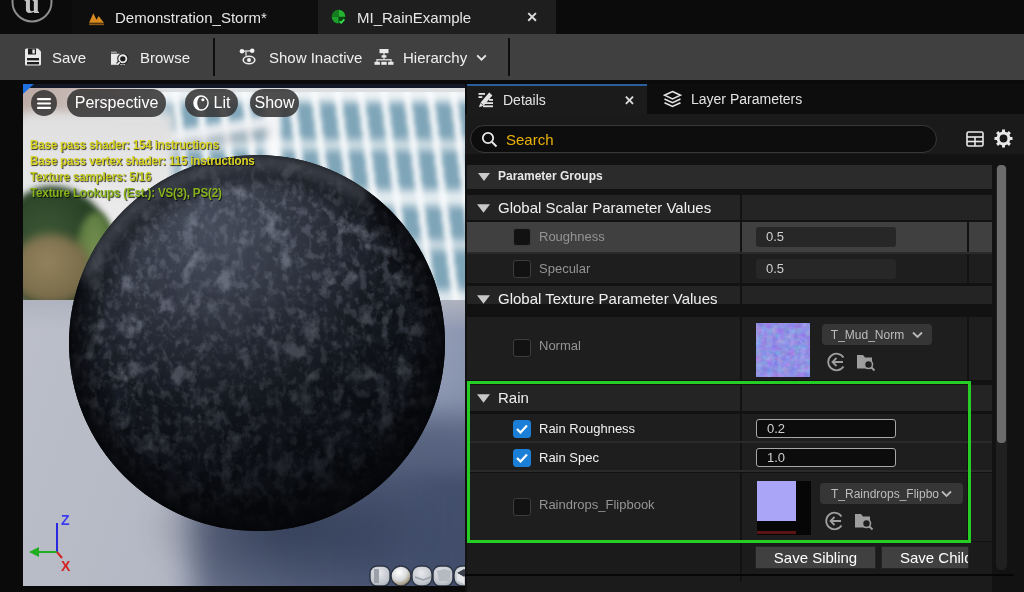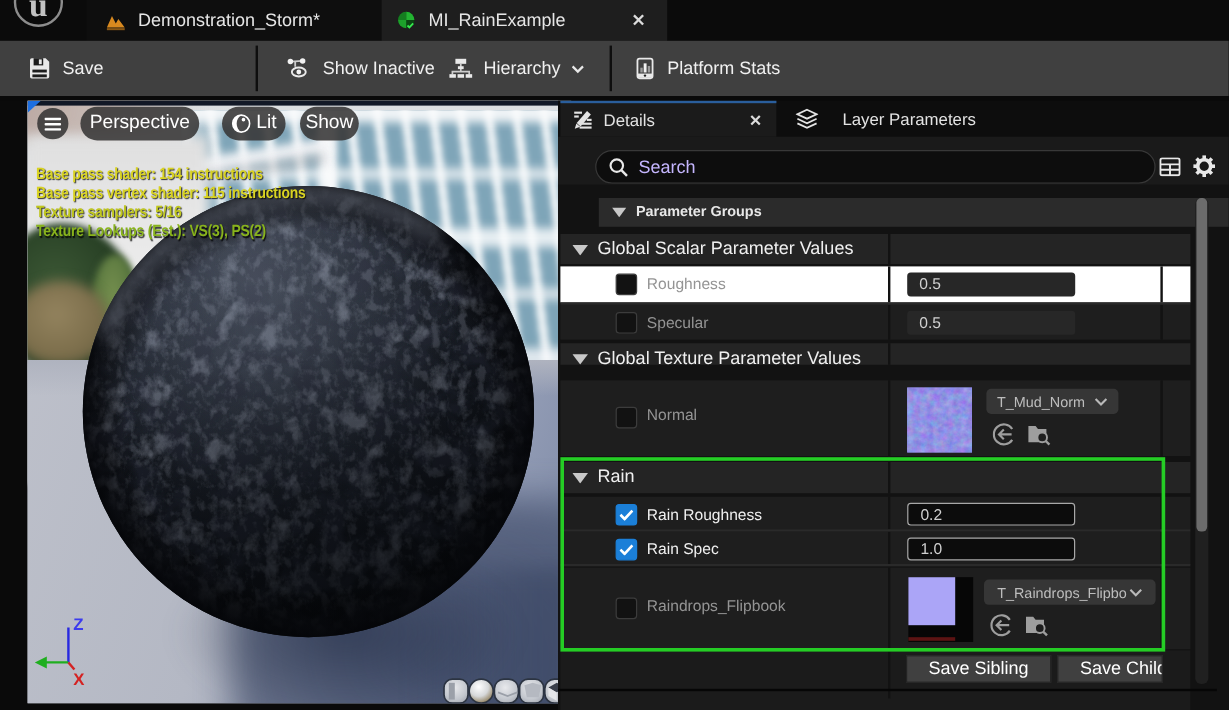--- a/index.html
+++ b/index.html
@@ -89,20 +89,31 @@
     <div class="tbtn" style="left:23px;">
       <svg width="20" height="20" viewBox="0 0 20 20">
         <path d="M2 3 a1.5 1.5 0 0 1 1.5-1.5 H15 L18 4.5 V17 a1.5 1.5 0 0 1-1.5 1.5 h-13 A1.5 1.5 0 0 1 2 17 Z" fill="#e9e9e9"></path>
         <rect x="5" y="1.5" width="8" height="6" fill="#1d1d1d"></rect>
         <rect x="9.4" y="2.5" width="2.4" height="4" fill="#e9e9e9"></rect>
         <rect x="4" y="11" width="12" height="2.4" fill="#1d1d1d"></rect>
         <rect x="4" y="15" width="12" height="2.4" fill="#1d1d1d"></rect>
       </svg>
       <span>Save</span>
     </div>
+    <div class="tbtn" style="left:109px;">
+      <svg width="22" height="21" viewBox="0 0 22 21">
+        <path d="M2 4.5 h5.2 l1.4 1.8 H2 Z" fill="#9a9a9a"></path>
+        <path d="M2 6.8 h14 v11 H2 Z" fill="#e9e9e9"></path>
+        <circle cx="13.8" cy="11.8" r="5.6" fill="#1d1d1d"></circle>
+        <circle cx="13.8" cy="11.8" r="3.6" fill="#1d1d1d" stroke="#e9e9e9" stroke-width="1.9"></circle>
+        <line x1="10.9" y1="14.9" x2="8.6" y2="17.4" stroke="#1d1d1d" stroke-width="4"></line>
+        <line x1="10.7" y1="15.1" x2="8.3" y2="17.7" stroke="#e9e9e9" stroke-width="1.9"></line>
+      </svg>
+      <span>Browse</span>
+    </div>
     <div class="tsep" style="left:213px;"></div>
     <div class="tbtn" style="left:239px;">
       <svg width="21" height="20" viewBox="0 0 21 20">
         <line x1="3" y1="4.3" x2="13" y2="3.8" stroke="#cdcdcd" stroke-width="1.5"></line>
         <path d="M7 4.2 v4.5" stroke="#cdcdcd" stroke-width="1.5" fill="none"></path>
         <circle cx="3" cy="4.3" r="2.3" fill="#f2f2f2"></circle>
         <circle cx="13.2" cy="3.8" r="2.3" fill="#f2f2f2"></circle>
         <ellipse cx="10" cy="13" rx="5.8" ry="3.7" fill="none" stroke="#e9e9e9" stroke-width="1.6"></ellipse>
         <circle cx="10" cy="13" r="2" fill="#f2f2f2"></circle>
       </svg>
@@ -118,31 +129,20 @@
         <rect x="7.3" y="14.8" width="5.4" height="3" fill="#e9e9e9"></rect>
         <rect x="14.1" y="14.8" width="5.4" height="3" fill="#e9e9e9"></rect>
       </svg>
       <span>Hierarchy</span>
       <svg width="13" height="13" viewBox="0 0 12 12" style="margin-left:8px; margin-right:0;">
         <path d="M2 4 l4 4 4-4" stroke="#e9e9e9" stroke-width="1.7" fill="none"></path>
       </svg>
     </div>
 
     <div class="tsep" style="left:508px;"></div>
-    <div class="tbtn" style="left:528px;">
-      <svg width="19" height="20" viewBox="0 0 19 20">
-        <rect x="3.2" y="1.8" width="12.6" height="16.4" rx="1.8" fill="none" stroke="#e9e9e9" stroke-width="1.5"></rect>
-        <rect x="3.2" y="14.3" width="12.6" height="3.4" fill="#e9e9e9"></rect>
-        <circle cx="9.5" cy="16" r="1" fill="#1d1d1d"></circle>
-        <rect x="5.6" y="9.4" width="2" height="4" fill="#9a9a9a"></rect>
-        <rect x="8.4" y="5.8" width="2.4" height="7.6" fill="#f2f2f2"></rect>
-        <rect x="11.8" y="8" width="2" height="5.4" fill="#9a9a9a"></rect>
-      </svg>
-      <span>Platform Stats</span>
-    </div>
   </div>
   <div id="belowbar"></div>
 
   <div id="viewport">
     <div id="vp-bg">
 
       <div class="abs" style="left:-20px; top:-20px; width:500px; height:340px;
         background:linear-gradient(180deg,#dadcde 0%,#e8eaec 45%,#e2e5e9 100%); filter:blur(2px);"></div>
 
       <div class="abs" style="left:-30px; top:-14px; width:250px; height:46px;
@@ -336,32 +336,32 @@
         <rect x="1.5" y="5.2" width="3.8" height="1.8" fill="#e3e3e3"></rect>
         <rect x="12" y="8" width="4" height="1.8" fill="#e3e3e3"></rect>
         <rect x="8" y="11.2" width="8" height="1.8" fill="#e3e3e3"></rect>
         <rect x="6" y="14.4" width="10" height="1.8" fill="#e3e3e3"></rect>
         <path d="M3.6 11.6 L12.2 1.6 L15.4 4.4 L6.8 14.4 Z" fill="#e3e3e3"></path>
         <path d="M2 16.2 L3.3 11.9 L6.5 14.7 Z" fill="#e3e3e3"></path>
       </svg>
       <span>Details</span>
       <span class="closex" style="margin-left:auto; margin-right:12px; font-size:13px;">✕</span>
     </div>
-    <div class="ptab" style="left:190px; width:200px; padding-left:8px;gap:11px;">
+    <div class="ptab" style="left:190px; width:200px; padding-left:8px;">
       <svg width="19" height="19" viewBox="0 0 19 19" style="margin-right:9px;">
         <path d="M9.5 1.5 L17.5 5.2 L9.5 8.9 L1.5 5.2 Z" fill="none" stroke="#e3e3e3" stroke-width="1.5"></path>
         <path d="M1.5 9 L9.5 12.7 L17.5 9" fill="none" stroke="#e3e3e3" stroke-width="1.5"></path>
         <path d="M1.5 12.8 L9.5 16.5 L17.5 12.8" fill="none" stroke="#e3e3e3" stroke-width="1.5"></path>
       </svg>
       <span>Layer Parameters</span>
     </div>
 
     <div style="position:absolute; left:0; top:30px; width:559px; height:40px; background:#1a1a1a;"></div>
-    <div style="position:absolute; left:31px; top:41px; width:467px; height:28px; background:#0d0d0d;
-         border:1px solid #383838; border-radius:14px; display:flex; align-items:center; color:#c4b5fd; font-size:15px;text-align:center;">
+    <div style="position:absolute; left:5px; top:41px; width:467px; height:28px; background:#0d0d0d;
+         border:1px solid #383838; border-radius:14px; display:flex; align-items:center; color:#eab308; font-size:15px;text-align:center;">
       <svg width="17" height="17" viewBox="0 0 17 17" style="margin:0 8px 0 10px;">
         <circle cx="7" cy="7" r="5.2" fill="none" stroke="#e8e8e8" stroke-width="1.8"></circle>
         <line x1="11" y1="11" x2="15.5" y2="15.5" stroke="#e8e8e8" stroke-width="2"></line>
       </svg>
       Search
     </div>
     <svg class="abs" style="left:501px; top:47px;" width="18" height="16" viewBox="0 0 18 16">
       <rect x="1" y="1" width="16" height="14" rx="1.5" fill="none" stroke="#e8e8e8" stroke-width="1.6"></rect>
       <line x1="1" y1="6" x2="17" y2="6" stroke="#e8e8e8" stroke-width="1.6"></line>
       <line x1="1" y1="10.5" x2="17" y2="10.5" stroke="#e8e8e8" stroke-width="1.6"></line>
@@ -377,36 +377,36 @@
         <rect x="8" y="0.5" width="3" height="4" transform="rotate(45 9.5 9.5)"></rect>
         <rect x="8" y="14.5" width="3" height="4" transform="rotate(45 9.5 9.5)"></rect>
         <rect x="0.5" y="8" width="4" height="3" transform="rotate(45 9.5 9.5)"></rect>
         <rect x="14.5" y="8" width="4" height="3" transform="rotate(45 9.5 9.5)"></rect>
       </g>
       <circle cx="9.5" cy="9.5" r="2" fill="#1a1a1a"></circle>
     </svg>
 
     <div id="content" class="abs" style="left:0; top:70px; width:559px; height:438px; background:#121212;">
 
-      <div class="crow" style="top:11px; height:24px; background:#2b2b2b;margin-left:32px;">
+      <div class="crow" style="top:11px; height:24px; background:#2b2b2b;">
         <svg class="tri" style="left:11px; top:8px;" width="12" height="8" viewBox="0 0 12 8">
             <path d="M0 0 h12 l-6 8Z" fill="#c8c8c8"></path>
           </svg>
         <span style="position:absolute; left:31px; top:4px; font-size:12px; font-weight:bold; color:#e8e8e8;">Parameter Groups</span>
       </div>
 
       <div class="crow" style="top:41px; height:25px; background:#242424;">
         <svg class="tri" style="left:10px; top:9px;" width="13" height="9" viewBox="0 0 12 8">
             <path d="M0 0 h12 l-6 8Z" fill="#c8c8c8"></path>
           </svg>
         <span class="hdrtxt">Global Scalar Parameter Values</span>
         <div class="split"></div>
       </div>
 
-      <div class="crow" style="top:68px; height:30px; background:#ffffff;">
+      <div class="crow" style="top:68px; height:30px; background:#404040;">
         <div class="cbox"></div>
         <span class="lbl">Roughness</span>
         <div class="split"></div>
           <div class="coldiv"></div>
         <div class="vbox">0.5</div>
       </div>
 
       <div class="crow" style="top:100px; height:29px; background:#1e1e1e;">
         <div class="cbox"></div>
         <span class="lbl">Specular</span>

